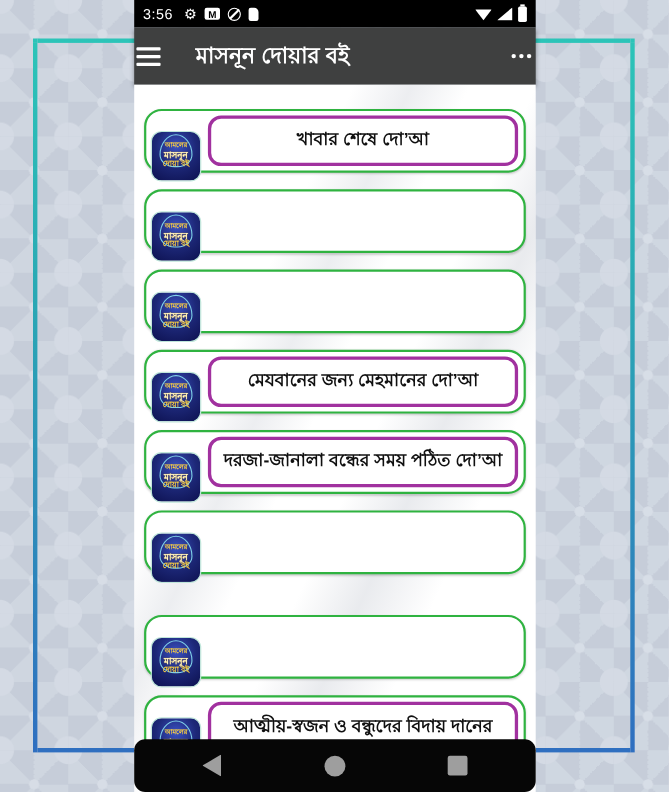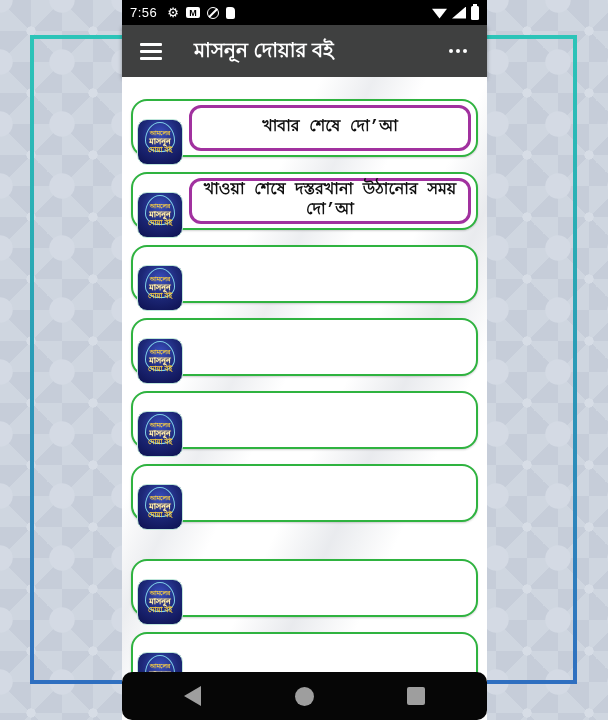--- a/index.html
+++ b/index.html
@@ -49,21 +49,21 @@
     background:#fff; transform:rotate(-45deg); }
   .sb-sim { width:9px; height:12px; background:#fff; border-radius:2px 4px 2px 2px; }
   .sb-wifi { width:15px; height:12px; background:#fff; clip-path:polygon(0 18%, 100% 18%, 50% 100%); border-radius:2px; }
   .sb-signal { width:14px; height:12px; background:#fff; clip-path:polygon(100% 0, 100% 100%, 0 100%); }
   .sb-batt { width:8px; height:14px; background:#fff; border-radius:1.5px; position:relative; }
   .sb-batt::before { content:""; position:absolute; top:-2px; left:2px; width:4px; height:2px; background:#fff; }
 
   
   .toolbar {
     position:absolute; top:25px; left:0; right:0; height:52px; background:#3f4040;
-    display:flex; align-items:center; padding:0 18px;
+    display:flex; align-items:center; padding:0 2px;
     box-shadow:0 2px 4px rgba(0,0,0,.35);
   }
   .hamburger { width:22px; display:flex; flex-direction:column; gap:4px; cursor:pointer; }
   .hamburger span { display:block; height:3px; background:#fff; border-radius:1px; }
   .toolbar-title { color:#fff; font-size:20px; font-weight:bold; margin-left:32px; }
   .overflow { margin-left:auto; display:flex; gap:3px; cursor:pointer; padding:6px 2px; }
   .overflow i { width:4px; height:4px; border-radius:50%; background:#fff; }
 
   
   .content {
@@ -95,21 +95,21 @@
   .dua-icon .l1 { font-size:6px; color:#ffd23f; font-weight:bold; line-height:7px; z-index:1; }
   .dua-icon .l2 { font-size:8px; color:#fff7c9; font-weight:bold; line-height:9px; z-index:1;
     text-shadow:0 0 1px #e8a400; }
   .dua-icon .l3 { font-size:7px; color:#ffd23f; font-weight:bold; line-height:8px; z-index:1; }
 
   .dua-label {
     flex:1; height:100%; margin-left:6px;
     border:3px solid #a1319f; border-radius:12px; background:#fff;
     display:flex; align-items:center; justify-content:center;
     font-size:16px; font-weight:bold; color:#101010; text-align:center;
-    line-height:1.22; padding:1px 8px;font-family:Liberation Mono, monospace;
+    line-height:1.22; padding:1px 8px;
   }
 
   
   .navbar {
     position:absolute; left:0; top:672px; width:365px; height:48px;
     background:#060606; border-radius:10px;
     display:flex; align-items:center; justify-content:space-between; padding:0 62px;
     z-index:5;
   }
   .nav-back { width:17px; height:20px; background:#9e9e9e;
@@ -119,21 +119,21 @@
 </style>
 </head>
 <body>
 
 <div class="wallpaper"></div>
 <div class="frame"></div>
 
 <div class="phone">
 
   <div class="statusbar">
-    <span class="sb-time">7:56</span>
+    <span class="sb-time">3:56</span>
     <span class="sb-left">
       <span class="sb-gear">⚙</span>
       <span class="sb-mail">M</span>
       <span class="sb-nodata"></span>
       <span class="sb-sim"></span>
     </span>
     <span class="sb-right">
       <span class="sb-wifi"></span>
       <span class="sb-signal"></span>
       <span class="sb-batt"></span>
@@ -166,48 +166,49 @@
       <span class="dua-label">খাবার শেষে দো’আ</span>
     </div>
 
     <div class="list-item">
       <span class="dua-icon">
         <span class="dome"></span>
         <span class="l1">আমলের</span>
         <span class="l2">মাসনূন</span>
         <span class="l3">দোয়া বই</span>
       </span>
-      <span class="dua-label">খাওয়া শেষে দস্তরখানা উঠানোর সময় দো’আ</span>
-    </div>
-
-    <div class="list-item">
-      <span class="dua-icon">
-        <span class="dome"></span>
-        <span class="l1">আমলের</span>
-        <span class="l2">মাসনূন</span>
-        <span class="l3">দোয়া বই</span>
-      </span>
-    </div>
-
-    <div class="list-item">
-      <span class="dua-icon">
-        <span class="dome"></span>
-        <span class="l1">আমলের</span>
-        <span class="l2">মাসনূন</span>
-        <span class="l3">দোয়া বই</span>
-      </span>
-    </div>
-
-    <div class="list-item">
-      <span class="dua-icon">
-        <span class="dome"></span>
-        <span class="l1">আমলের</span>
-        <span class="l2">মাসনূন</span>
-        <span class="l3">দোয়া বই</span>
-      </span>
+    </div>
+
+    <div class="list-item">
+      <span class="dua-icon">
+        <span class="dome"></span>
+        <span class="l1">আমলের</span>
+        <span class="l2">মাসনূন</span>
+        <span class="l3">দোয়া বই</span>
+      </span>
+    </div>
+
+    <div class="list-item">
+      <span class="dua-icon">
+        <span class="dome"></span>
+        <span class="l1">আমলের</span>
+        <span class="l2">মাসনূন</span>
+        <span class="l3">দোয়া বই</span>
+      </span>
+      <span class="dua-label">মেযবানের জন্য মেহমানের দো’আ</span>
+    </div>
+
+    <div class="list-item">
+      <span class="dua-icon">
+        <span class="dome"></span>
+        <span class="l1">আমলের</span>
+        <span class="l2">মাসনূন</span>
+        <span class="l3">দোয়া বই</span>
+      </span>
+      <span class="dua-label">দরজা-জানালা বন্ধের সময় পঠিত দো’আ</span>
     </div>
 
     <div class="list-item">
       <span class="dua-icon">
         <span class="dome"></span>
         <span class="l1">আমলের</span>
         <span class="l2">মাসনূন</span>
         <span class="l3">দোয়া বই</span>
       </span>
     </div>
@@ -221,20 +222,21 @@
       </span>
     </div>
 
     <div class="list-item">
       <span class="dua-icon">
         <span class="dome"></span>
         <span class="l1">আমলের</span>
         <span class="l2">মাসনূন</span>
         <span class="l3">দোয়া বই</span>
       </span>
+      <span class="dua-label">আত্মীয়-স্বজন ও বন্ধুদের বিদায় দানের</span>
     </div>
 
   </div>
 
   <div class="navbar">
     <span class="nav-back"></span>
     <span class="nav-home"></span>
     <span class="nav-recents"></span>
   </div>
 

